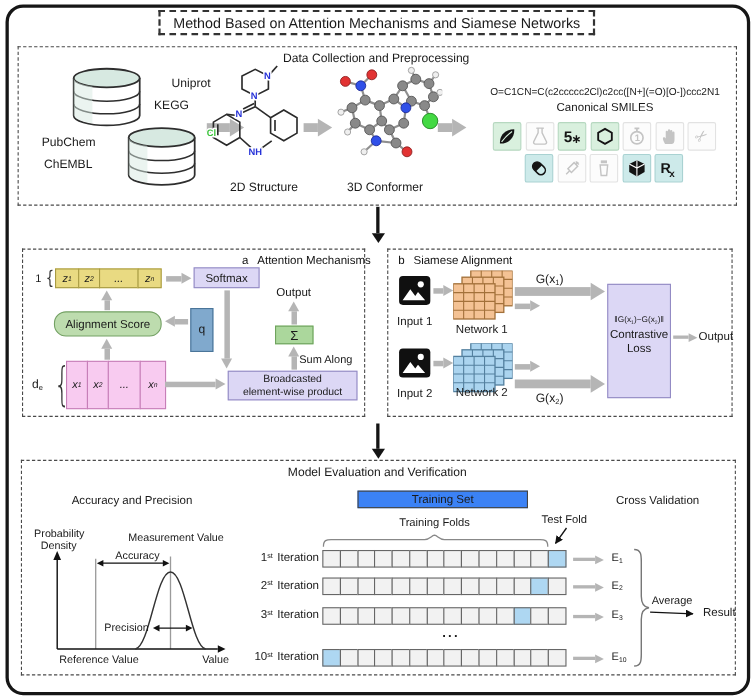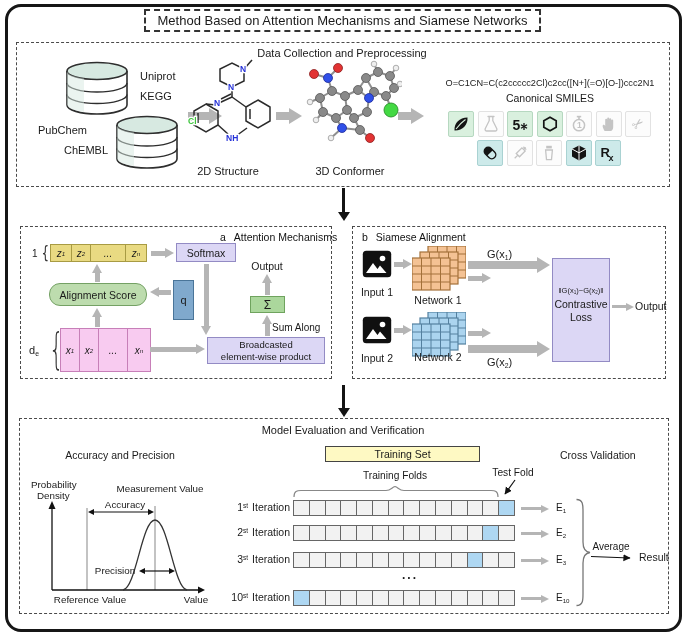--- a/index.html
+++ b/index.html
@@ -19,21 +19,21 @@
   .pcap .gap{margin-left:8px;}
   .sub{font-size:.62em;vertical-align:-0.28em;}
   .sup{font-size:.62em;vertical-align:0.45em;}
   
   .box{position:absolute;display:flex;align-items:center;justify-content:center;box-sizing:border-box;}
   .lav{background:var(--softmax-lavender);border:1.2px solid var(--softmax-border);}
   .grn{background:var(--alignment-green);border:1.2px solid var(--alignment-border);border-radius:11px;}
   .qbx{background:var(--q-blue);border:1.2px solid var(--q-border);}
   .sgm{background:var(--sigma-green);border:1.2px solid var(--sigma-border);}
   .wgt{background:var(--weights-green);border:1.3px solid var(--weights-border);}
-  .tset{background:#fef9c3;border:1.5px solid #444;}
+  .tset{background:#3b82f6;border:1.5px solid #444;}
   
   .cellrow{position:absolute;display:flex;}
   .cell{display:flex;align-items:center;justify-content:center;box-sizing:border-box;font-size:10px;font-style:italic;margin-left:-1px;}
   .cell:first-child{margin-left:0;}
   .zc{background:var(--z-cell-yellow);border:1px solid var(--z-cell-border);height:18px;}
   .xc{background:var(--x-cell-pink);border:1px solid var(--x-cell-border);height:44px;}
   
   .gar,.gal{position:absolute;display:flex;align-items:center;}
   .gau,.gad{position:absolute;display:flex;flex-direction:column;align-items:center;}
   .gar .s,.gal .s{flex:1;height:5px;background:var(--arrow-gray);}
@@ -84,32 +84,32 @@
   <div class="panel" style="left:16px;top:42px;width:652px;height:143px;"></div>
   <div class="abs sect" style="left:16px;top:47px;width:652px;">Data Collection and Preprocessing</div>
 
   <svg class="abs" style="left:64px;top:60px;" width="66" height="58" viewBox="0 0 66 58">
     <path d="M3,11 V45 A30,9 0 0 0 63,45 V11" fill="#fff" stroke="#2e2e2e" stroke-width="1.6"></path>
     <path d="M3,23 A30,9 0 0 0 63,23" fill="none" stroke="#2e2e2e" stroke-width="1.4"></path>
     <path d="M3,34.5 A30,9 0 0 0 63,34.5" fill="none" stroke="#2e2e2e" stroke-width="1.4"></path>
     <ellipse cx="33" cy="11" rx="30" ry="8.5" fill="#d7e9e1" stroke="#2e2e2e" stroke-width="1.6"></ellipse>
     <path d="M3,11 A30,8.5 0 0 0 20,18.6 L20,52 A30,9 0 0 1 3,45 Z" fill="#d7e9e1" opacity="0.5"></path>
   </svg>
-  <div class="abs lbl" style="left:140px;top:70px;">Uniprot</div>
+  <div class="abs lbl" style="left:156px;top:70px;">Uniprot</div>
   <div class="abs lbl" style="left:140px;top:90px;">KEGG</div>
 
   <svg class="abs" style="left:114px;top:114px;" width="66" height="58" viewBox="0 0 66 58">
     <path d="M3,11 V45 A30,9 0 0 0 63,45 V11" fill="#fff" stroke="#2e2e2e" stroke-width="1.6"></path>
     <path d="M3,23 A30,9 0 0 0 63,23" fill="none" stroke="#2e2e2e" stroke-width="1.4"></path>
     <path d="M3,34.5 A30,9 0 0 0 63,34.5" fill="none" stroke="#2e2e2e" stroke-width="1.4"></path>
     <ellipse cx="33" cy="11" rx="30" ry="8.5" fill="#d7e9e1" stroke="#2e2e2e" stroke-width="1.6"></ellipse>
     <path d="M3,11 A30,8.5 0 0 0 20,18.6 L20,52 A30,9 0 0 1 3,45 Z" fill="#d7e9e1" opacity="0.5"></path>
   </svg>
   <div class="abs lbl" style="left:38px;top:124px;">PubChem</div>
-  <div class="abs lbl" style="left:40px;top:144px;margin-left:24px;">ChEMBL</div>
+  <div class="abs lbl" style="left:40px;top:144px;">ChEMBL</div>
 
   <div class="gar big" style="left:188px;top:107px;width:34px;height:18px;">
       <i class="s"></i>
       <i class="h"></i>
     </div>
 
   <svg class="abs" style="left:188px;top:53px;" width="88" height="112" viewBox="0 0 88 112">
     <g fill="none" stroke="#2b2b2b" stroke-width="1.5">
       <polygon points="44,34 32,28 32,16 44,10 56,16 56,28"></polygon>
       <line x1="56" y1="16" x2="64" y2="7"></line>
@@ -127,21 +127,21 @@
       <line x1="44" y1="44" x2="58" y2="54"></line>
     </g>
     <g font-size="8.5" font-weight="bold" stroke="#fff" stroke-width="2.6" paint-order="stroke">
       <text x="40" y="37" fill="#2531d8">N</text>
       <text x="52" y="19" fill="#2531d8">N</text>
       <text x="26" y="53" fill="#2531d8">N</text>
       <text x="38" y="88" fill="#2531d8">NH</text>
       <text x="0" y="71" fill="#3bc43b">Cl</text>
     </g>
   </svg>
-  <div class="abs lbl ctr" style="left:182px;top:165px;width:92px;text-align:center;">2D Structure</div>
+  <div class="abs lbl ctr" style="left:194px;top:165px;width:92px;text-align:center;">2D Structure</div>
 
   <div class="gar big" style="left:276px;top:107px;width:26px;height:18px;">
       <i class="s"></i>
       <i class="h"></i>
     </div>
 
   <svg class="abs" style="left:298px;top:60px;" width="104" height="100" viewBox="0 0 104 100">
     <g stroke="#8f8f8f" stroke-width="2">
       <line x1="22" y1="38" x2="34" y2="31"></line>
         <line x1="34" y1="31" x2="47" y2="36"></line>

